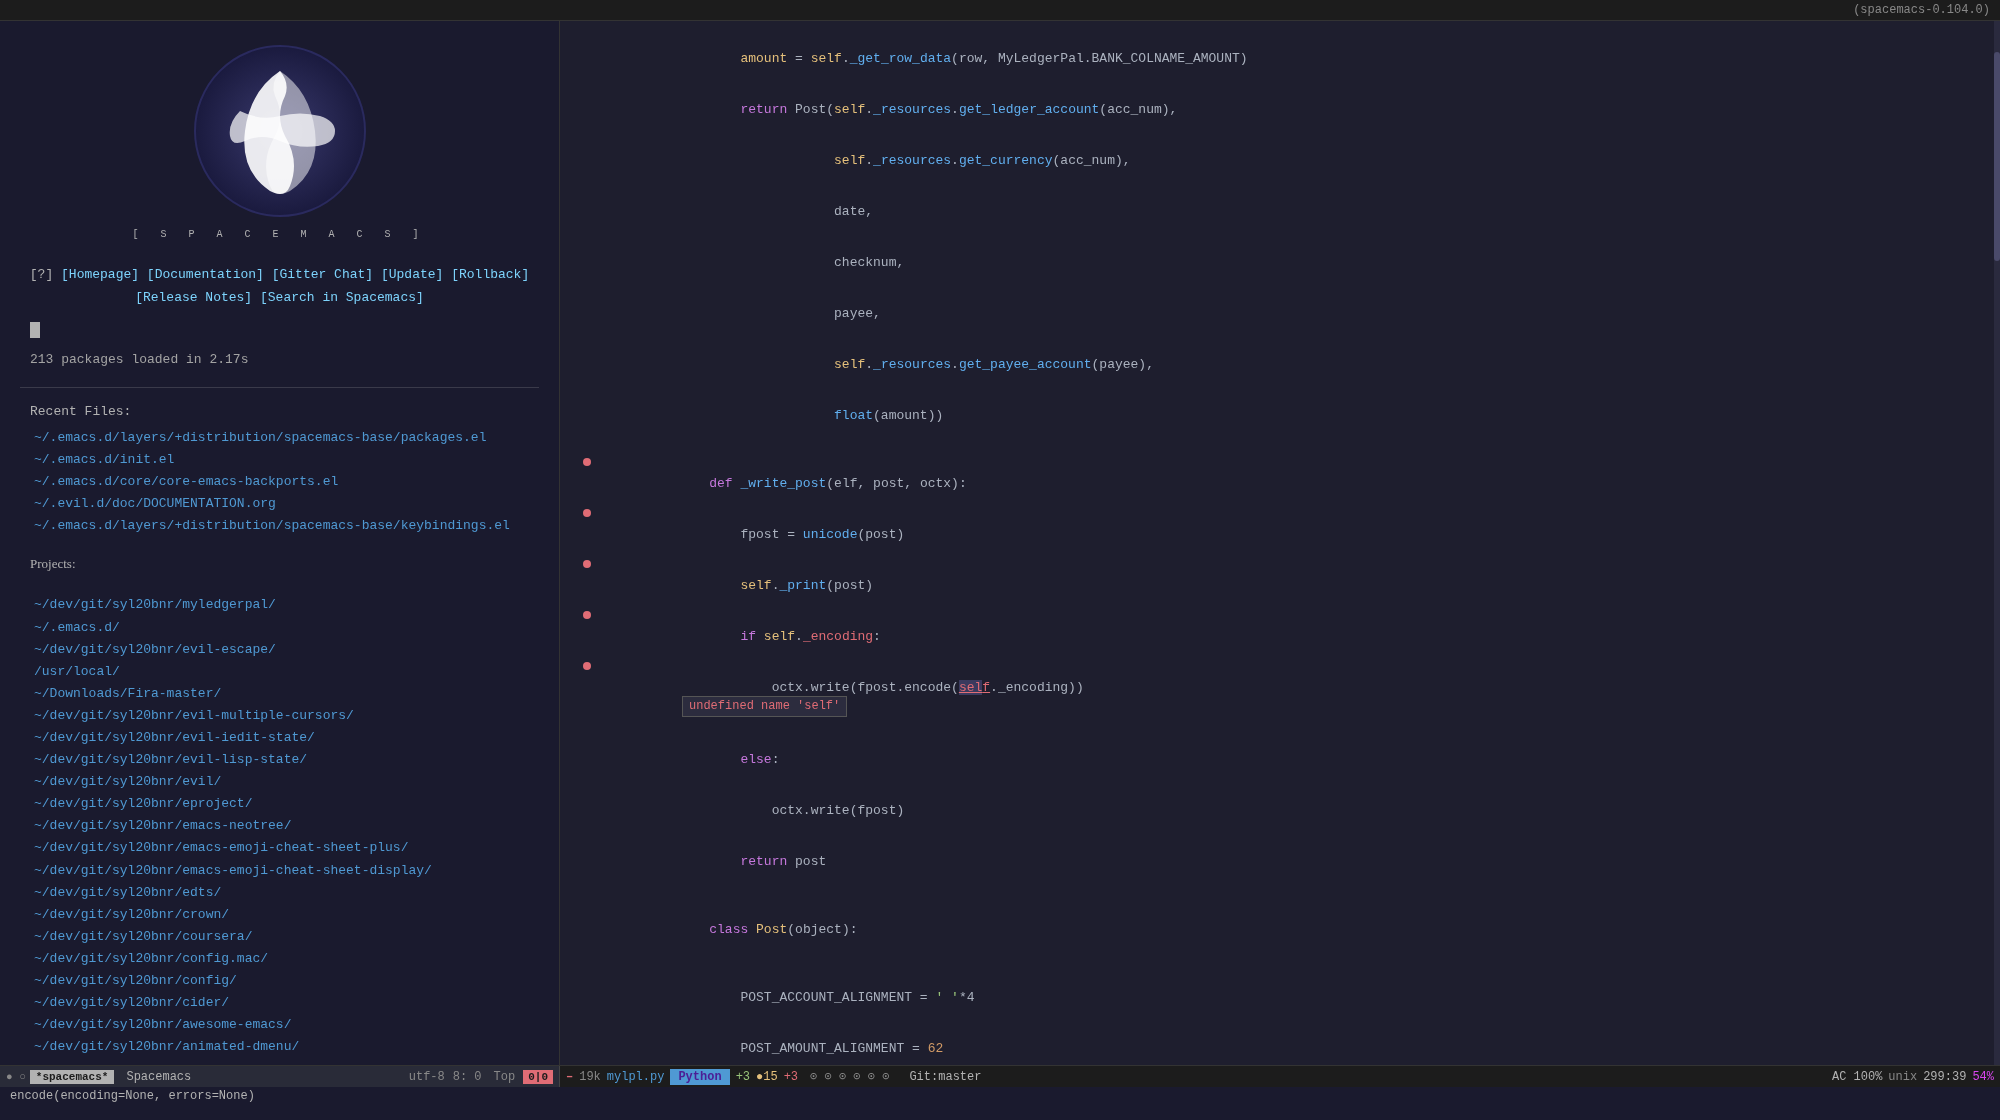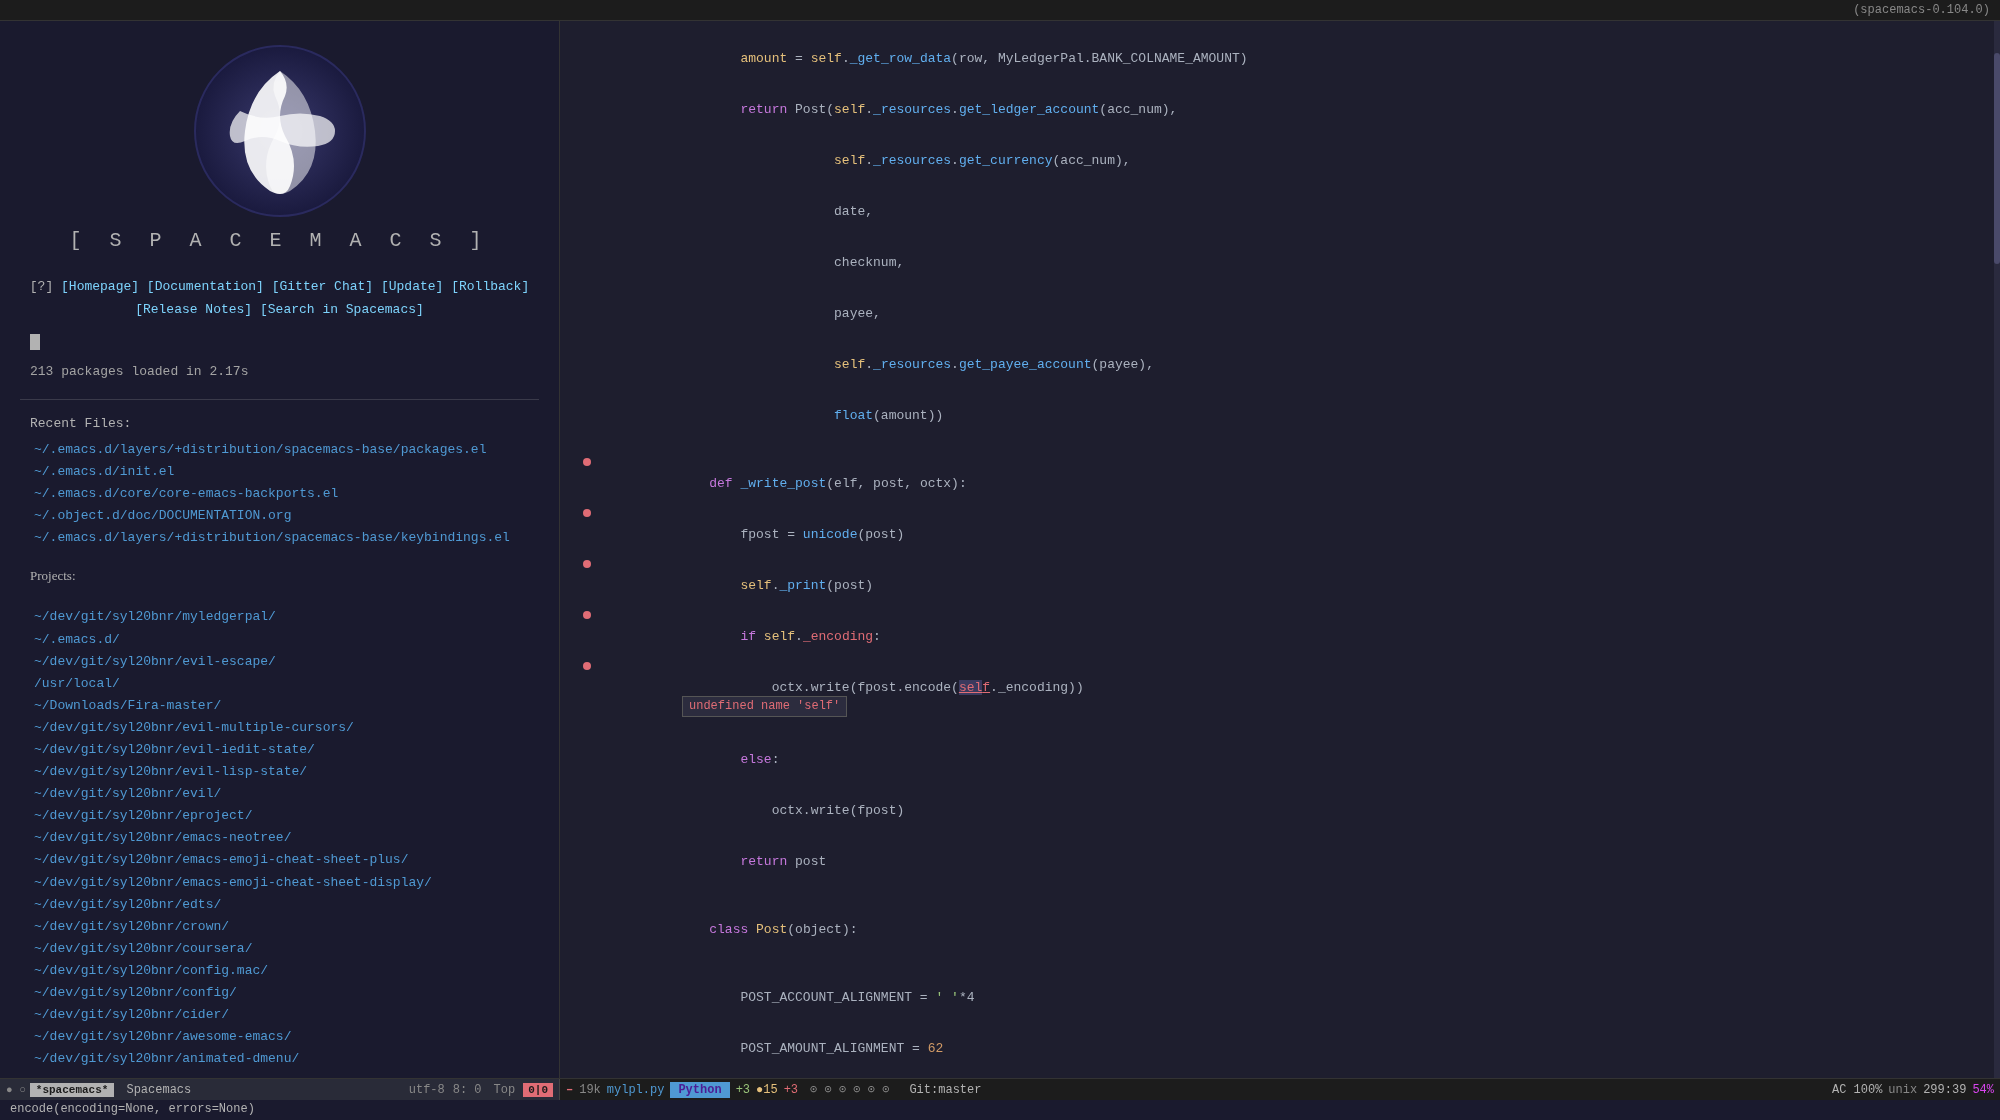--- a/index.html
+++ b/index.html
@@ -52,21 +52,21 @@
       padding: 10px 0 15px;
     }
 
     #logo-svg {
       width: 180px;
       height: 180px;
     }
 
     #spacemacs-title {
       color: #b2b2b2;
-      font-size: 20px;
+      font-size: 10px;
       letter-spacing: 8px;
       margin-top: 8px;
     }
 
     #nav-links {
       text-align: center;
       padding: 8px 20px;
       font-size: 13px;
       color: #b2b2b2;
       line-height: 1.8;
@@ -272,21 +272,21 @@
       color: #b2b2b2;
       padding: 0 8px;
     }
 
     .status-ac { color: #b2b2b2; }
     .status-coords { color: #b2b2b2; }
     .status-pct { color: #d946ef; }
 
     
     #minibuffer {
-      height: 20px;
+      height: 33px;
       background: #1a1a2e;
       padding: 2px 10px;
       font-size: 12px;
       color: #b2b2b2;
       flex-shrink: 0;
     }
 
     .statusbar-wrapper {
       display: flex;
       width: 100%;
@@ -380,21 +380,21 @@
 
     <div id="package-info">213 packages loaded in 2.17s</div>
 
     <hr id="divider">
 
     <div id="recent-files">
       <div class="section-title">Recent Files:</div>
       <div class="file-link">~/.emacs.d/layers/+distribution/spacemacs-base/packages.el</div>
       <div class="file-link">~/.emacs.d/init.el</div>
       <div class="file-link">~/.emacs.d/core/core-emacs-backports.el</div>
-      <div class="file-link">~/.object.d/doc/DOCUMENTATION.org</div>
+      <div class="file-link">~/.evil.d/doc/DOCUMENTATION.org</div>
       <div class="file-link">~/.emacs.d/layers/+distribution/spacemacs-base/keybindings.el</div>
     </div>
 
     <div id="projects">
       <div class="section-title">Projects:</div>
       <div class="proj-link">~/dev/git/syl20bnr/myledgerpal/</div>
       <div class="proj-link">~/.emacs.d/</div>
       <div class="proj-link">~/dev/git/syl20bnr/evil-escape/</div>
       <div class="proj-link">/usr/local/</div>
       <div class="proj-link">~/Downloads/Fira-master/</div>

